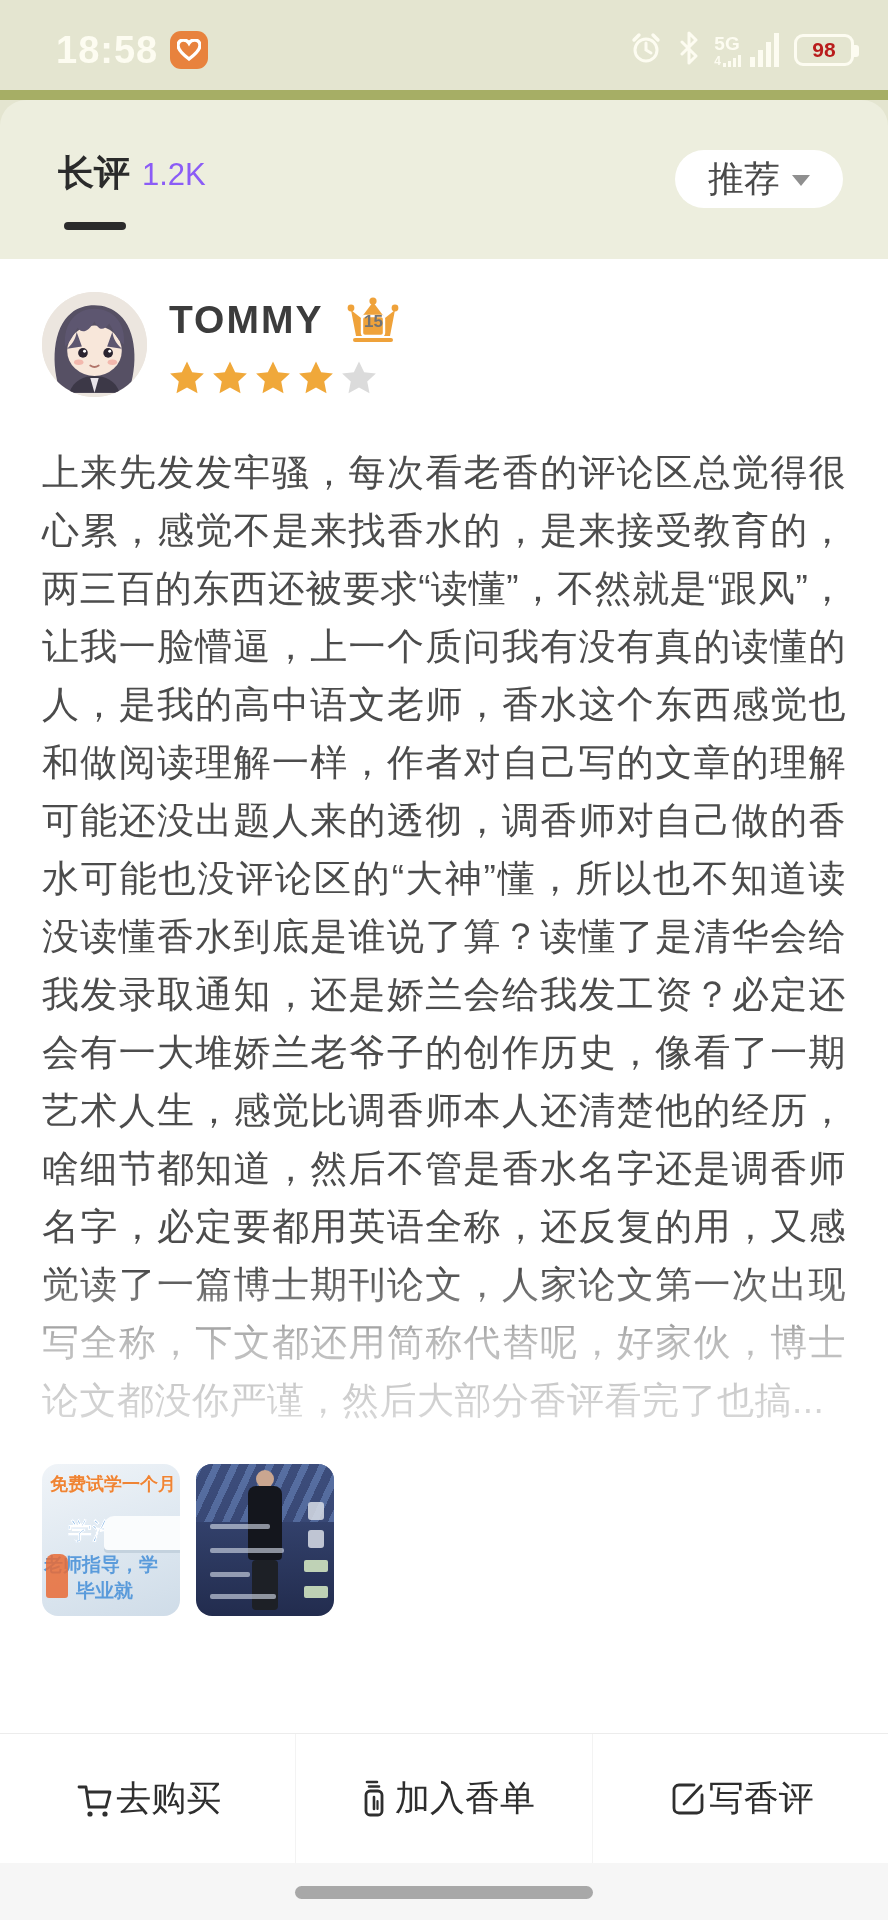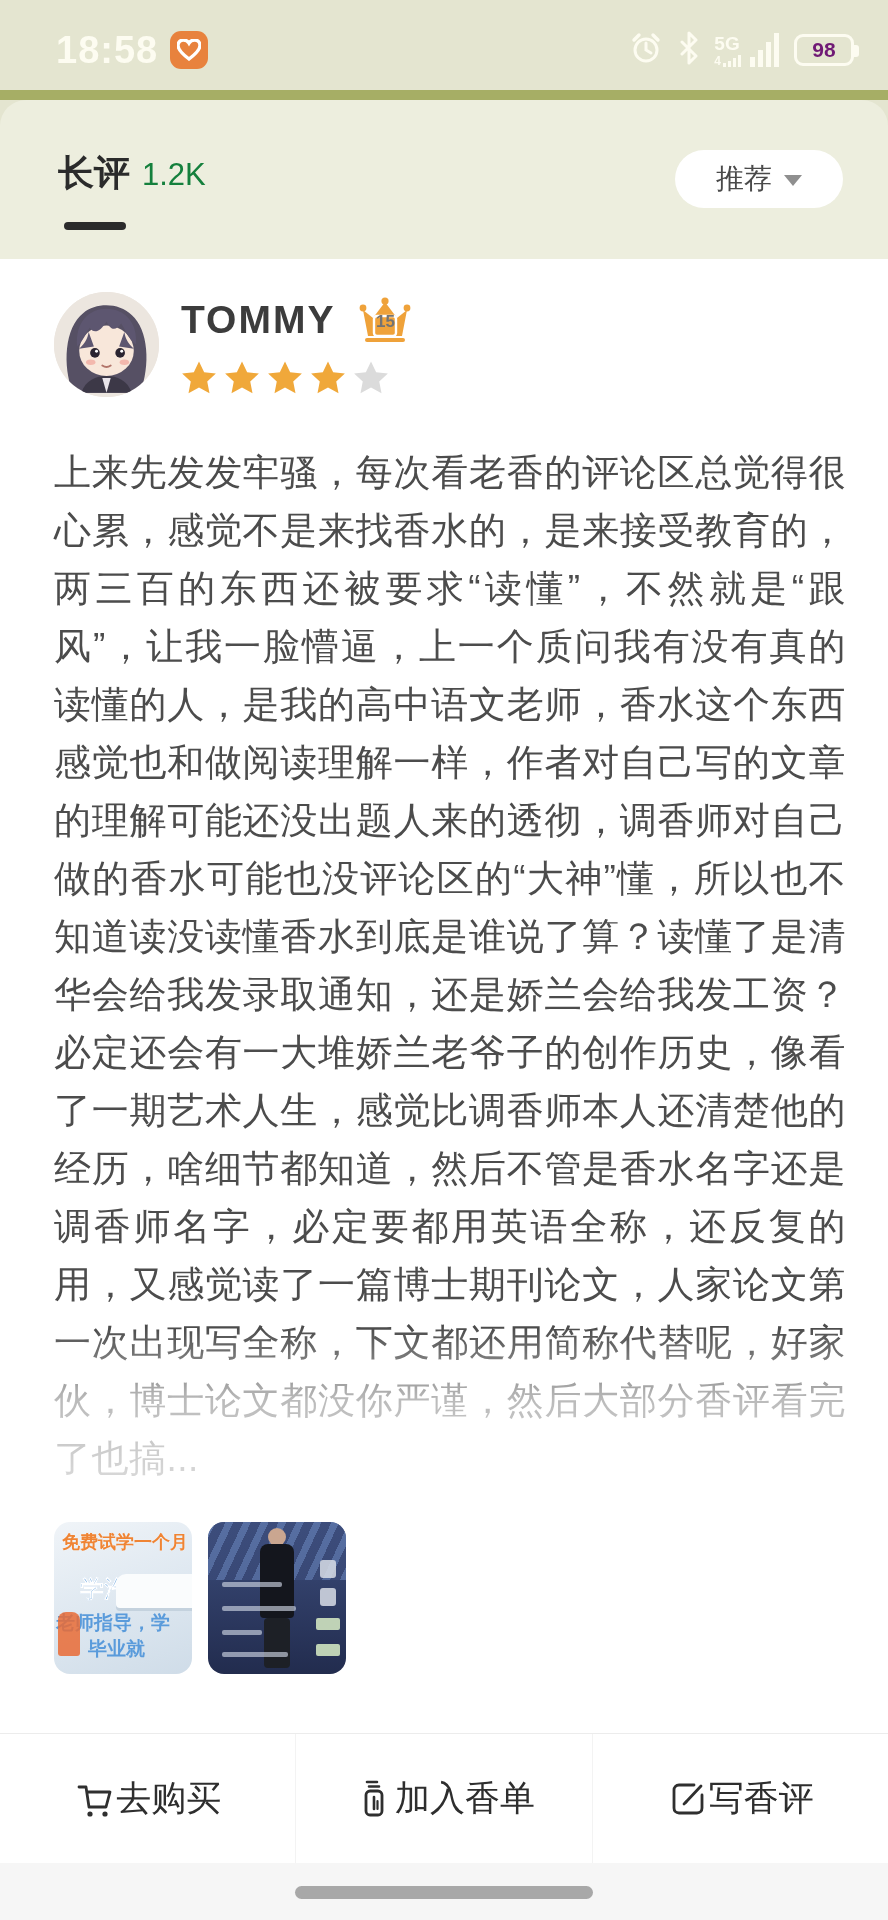--- a/index.html
+++ b/index.html
@@ -26,21 +26,21 @@
   }
   .sb-right { display:flex; align-items:center; gap:14px; }
   .net-group { display:flex; align-items:flex-end; gap:7px; }
   .net-col { display:flex; flex-direction:column; align-items:flex-start; line-height:1; }
   .net-5g { font-size:19px; font-weight:bold; color:#fdfcf1; }
   .net-sub { display:flex; align-items:flex-end; gap:2px; margin-top:2px; }
   .net-4 { font-size:12px; color:#fdfcf1; font-weight:bold; }
   .battery {
     min-width:60px; height:32px; border:3px solid #fdfcf1; border-radius:9px;
     display:flex; align-items:center; justify-content:center;
-    font-size:21px; font-weight:bold; color:#701a75; position:relative; padding:0 6px;
+    font-size:21px; font-weight:bold; color:#b91c1c; position:relative; padding:0 6px;
   }
   .battery::after {
     content:""; position:absolute; right:-8px; top:8px; width:5px; height:12px;
     background:#fdfcf1; border-radius:0 3px 3px 0;
   }
 
   .nav-header { height:96px; display:flex; align-items:center; position:relative; padding:0 38px; }
   .nav-title {
     position:absolute; left:0; right:0; text-align:center;
     font-size:37px; font-weight:bold; color:#545847; letter-spacing:1px;
@@ -53,40 +53,40 @@
 
   
   .tab-card-wrap { background:#e4e5d0; }
   .tab-card {
     background:#edeede; border-radius:26px 26px 0 0; height:159px;
     position:relative; display:flex; align-items:center; padding:0 45px 9px 58px;
   }
   .tab { display:flex; align-items:baseline; gap:12px; position:relative; cursor:pointer; padding-bottom:4px;}
   .tab + .tab { margin-left:64px; }
   .tab-label-active { font-size:36px; font-weight:bold; color:#2b2b2b; }
-  .tab-count-active { font-size:31px; color:#15803d; }
+  .tab-count-active { font-size:31px; color:#8b5cf6; }
   .tab-label-inactive { font-size:36px; color:#a0a0a0; }
   .tab-count-inactive { font-size:31px; color:#a0a0a0; }
   .tab-underline {
     position:absolute; left:6px; bottom:-28px; width:62px; height:8px;
     border-radius:5px; background:#2b2b2b;
   }
   .sort-pill {
     position:absolute; right:45px; top:50px; height:58px; min-width:168px;
     background:#ffffff; border-radius:29px; display:flex; align-items:center;
     justify-content:center; gap:12px; cursor:pointer; padding:0 28px;
   }
-  .sort-label { font-size:28px; color:#4a4a4a; }
+  .sort-label { font-size:36px; color:#4a4a4a; }
   .sort-caret {
     width:0; height:0; border-left:9px solid transparent; border-right:9px solid transparent;
     border-top:11px solid #8f8f8f; margin-top:3px;
   }
 
   
-  .content { background:#ffffff; flex:1; padding:33px 42px 0 42px; position:relative;margin-left:12px; }
+  .content { background:#ffffff; flex:1; padding:33px 42px 0 42px; position:relative; }
   .user-row { display:flex; gap:22px; }
   .avatar {
     width:105px; height:105px; border-radius:50%; overflow:hidden; flex:none; cursor:pointer;
     background:#ece6df;
   }
   .user-meta { display:flex; flex-direction:column; justify-content:space-between; padding:4px 0 2px 0; }
   .name-row { display:flex; align-items:center; gap:24px; }
   .username { font-size:39px; font-weight:600; color:#3c3c3c; letter-spacing:2px; cursor:pointer; }
   .crown-badge { position:relative; width:52px; height:48px; }
   .crown-badge .lvl {

